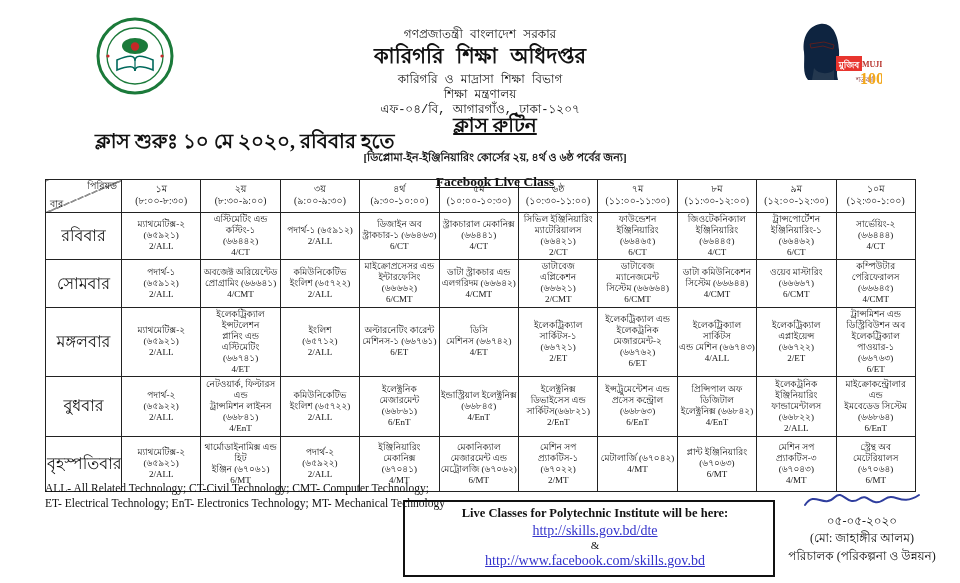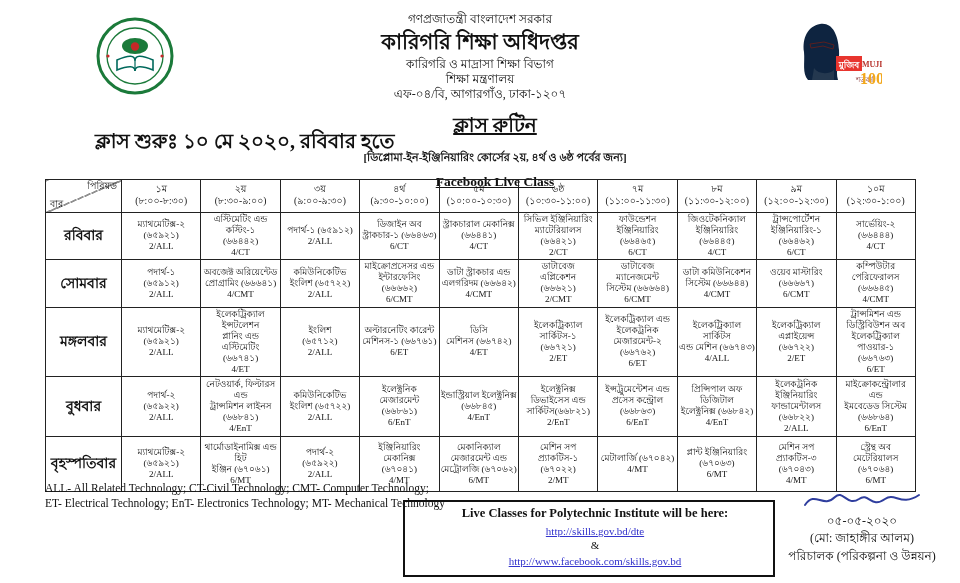--- a/index.html
+++ b/index.html
@@ -1,49 +1,49 @@
 <!DOCTYPE html>
 <html><head>
 <meta charset="utf-8">
 <style>
   html,body{margin:0;padding:0;background:#e9e9e9;}
   .page{position:relative;width:960px;height:583px;background:#ffffff;
         font-family:"Liberation Serif","DejaVu Serif",serif;color:#111;overflow:hidden;margin:0 auto;}
   
-  .hdr{position:absolute;top:12px;left:0;width:100%;text-align:center;line-height:1.25;}
+  .hdr{position:absolute;top:28px;left:0;width:100%;text-align:center;line-height:1.25;font-family:Liberation Mono, monospace;}
   .hdr .l1{font-size:12px;}
   .hdr .l2{font-size:21px;font-weight:bold;margin:2px 0;text-align:center;}
   .hdr .l3{font-size:12px;}
   .hdr .l4{font-size:12px;}
   .hdr .l5{font-size:12px;}
   .logo-left{position:absolute;top:16px;left:95px;}
   .logo-right{position:absolute;top:18px;left:790px;text-decoration:underline;}
   
   .start-date{position:absolute;top:126px;left:95px;font-size:20px;font-weight:bold;}
   .title-center{position:absolute;top:110px;left:280px;width:430px;text-align:center;}
   .title-center .main{font-size:20px;font-weight:bold;text-decoration:underline;}
   .title-center .sub{font-size:11px;font-weight:bold;margin-top:6px;}
   .title-center .fb{font-size:13.5px;font-weight:bold;text-decoration:underline;margin-top:6px;}
   
   .tbl-wrap{position:absolute;top:179px;left:45px;width:870px;}
   table{border-collapse:collapse;table-layout:fixed;width:870px;}
   th,td{border:1px solid #222;padding:1px 1px;vertical-align:middle;text-align:center;
         font-size:9px;line-height:1.22;white-space:pre-line;overflow:hidden;}
   th{font-weight:normal;font-size:9.5px;}
-  td.day{font-size:14px;font-weight:bold;}
+  td.day{font-size:16px;}
   .corner{position:relative;padding:0;
      background:linear-gradient(to bottom right,transparent 49.3%,#222 49.3%,#222 50.7%,transparent 50.7%);}
   .corner .p{position:absolute;top:1px;right:4px;font-size:9.5px;}
   .corner .b{position:absolute;bottom:1px;left:4px;font-size:9.5px;}
   
   .legend{position:absolute;top:481px;left:45px;font-size:11.5px;line-height:1.3;}
   .link-box{position:absolute;top:500px;left:403px;width:372px;border:2px solid #111;
             text-align:center;padding:4px 4px 6px 16px;box-sizing:border-box;}
   .link-box .bt{font-size:12.5px;font-weight:bold;}
-  .link-box a{font-size:11px;text-decoration:underline;}
+  .link-box a{font-size:14px;text-decoration:underline;}
   .link-box .amp{font-size:11px;}
   .sig{position:absolute;top:487px;left:768px;width:188px;text-align:center;line-height:1.45;}
   .sig .scrib{height:26px;}
   .sig .d{font-size:12px;}
   .sig .n{font-size:12px;text-align:center;}
   .sig .t{font-size:12px;}
 </style>
 </head>
 <body>
 

